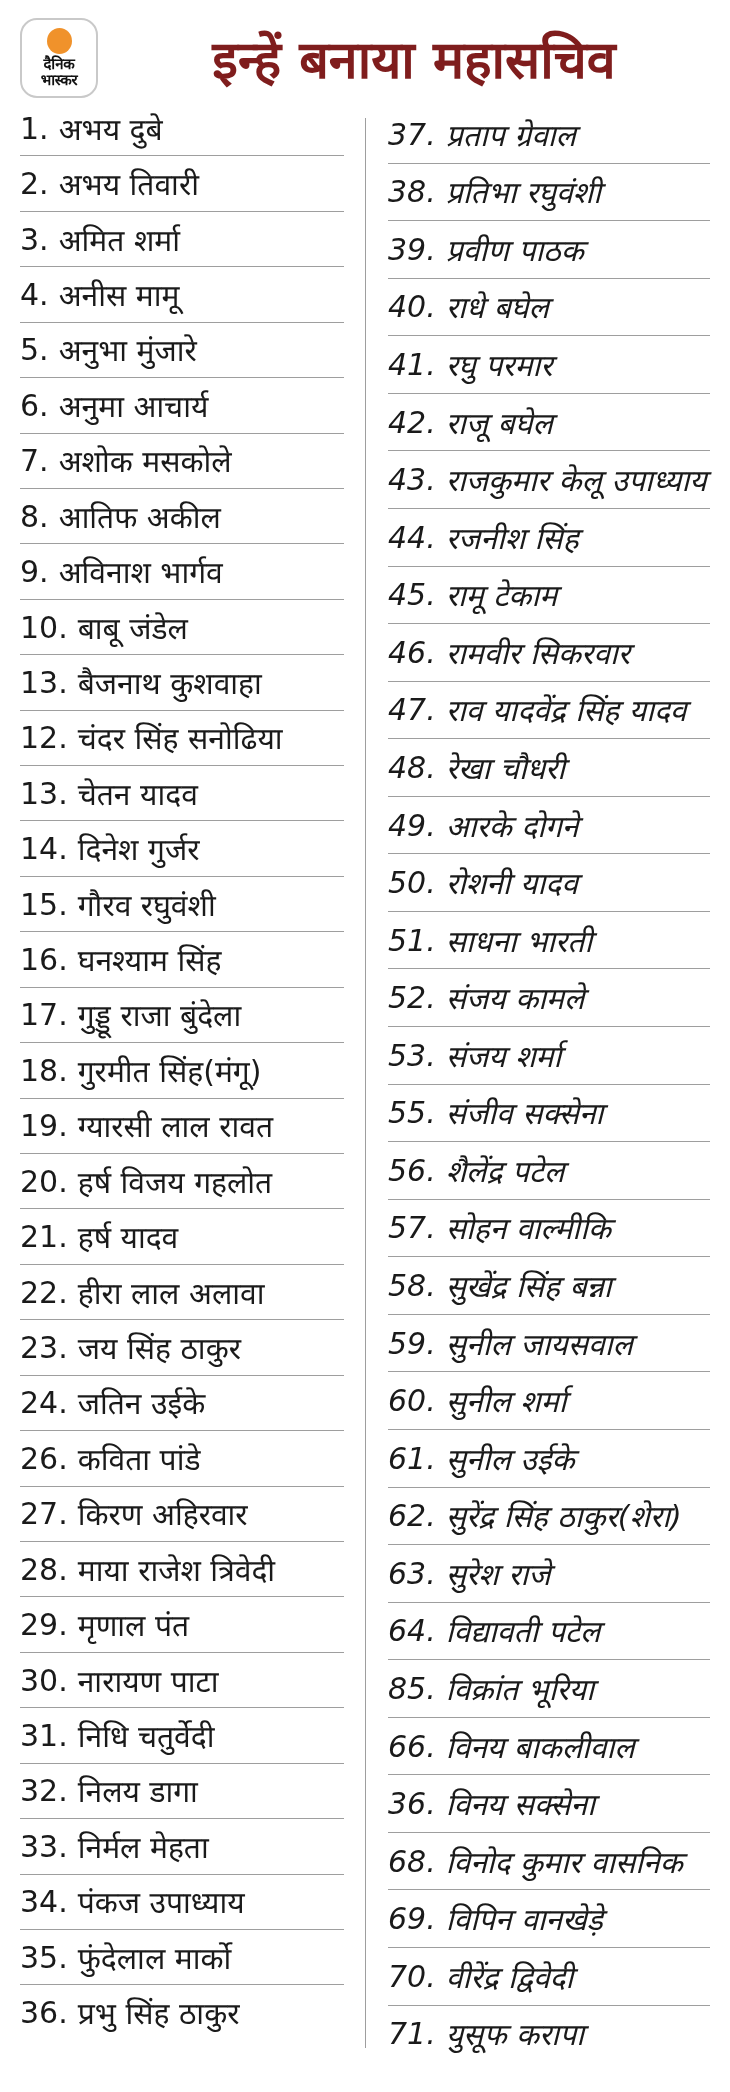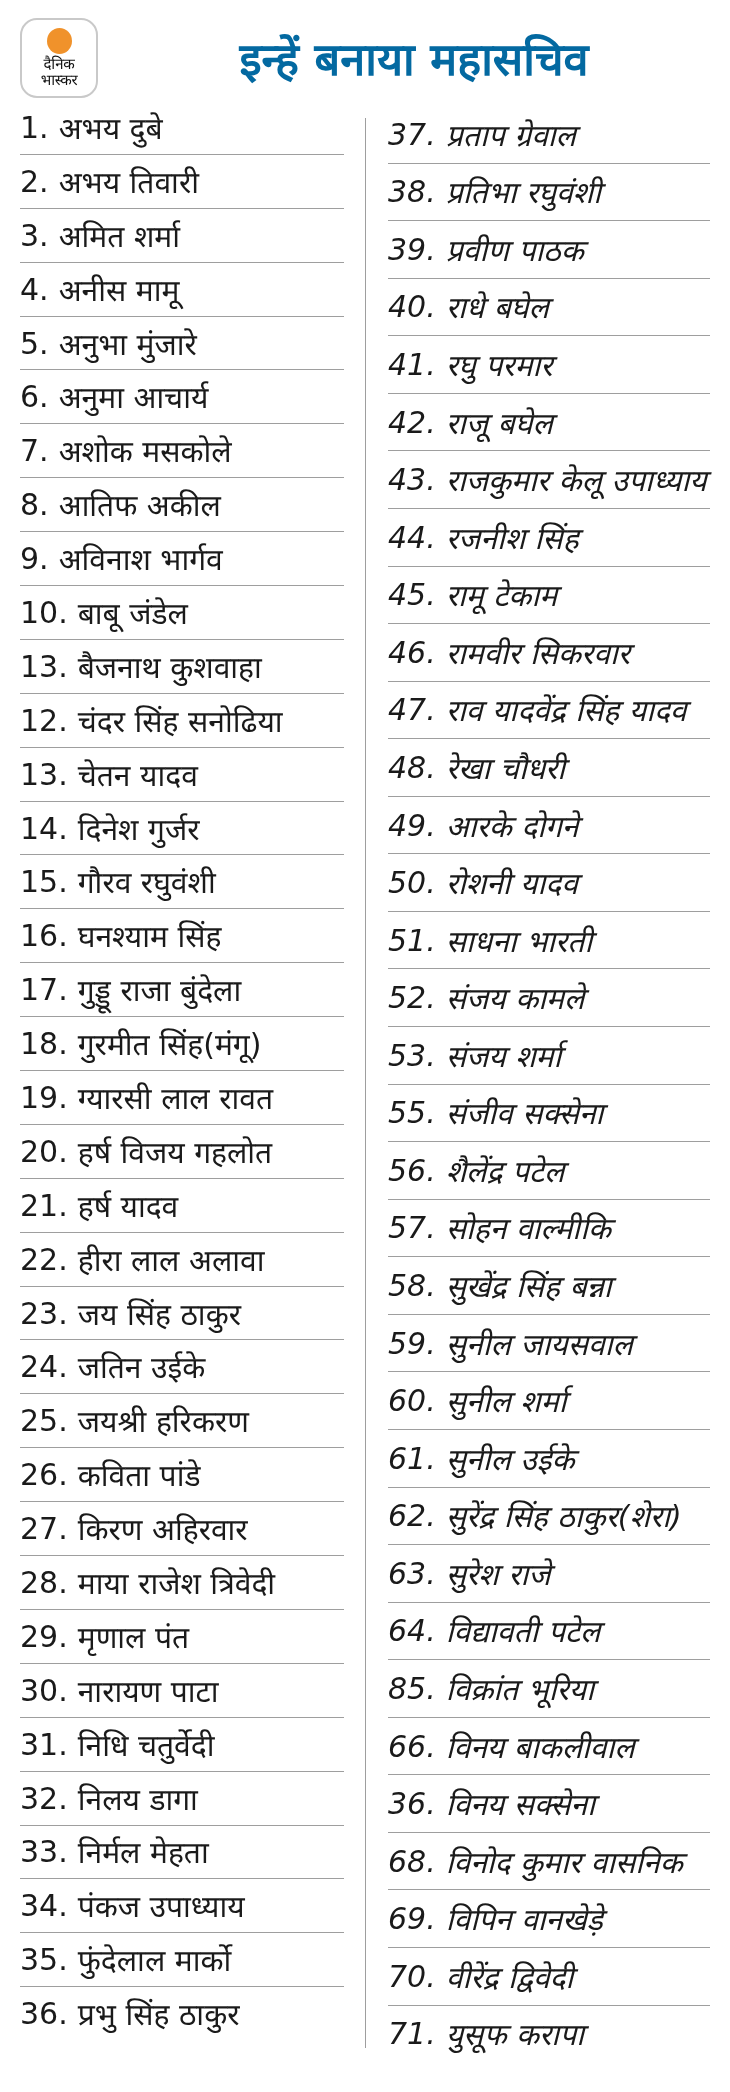--- a/index.html
+++ b/index.html
@@ -31,27 +31,27 @@
     border:2px solid var(--logo-border);
     border-radius:17px;
     display:flex;flex-direction:column;align-items:center;justify-content:center;
   }
   .logo .sun{
     width:25px;height:26px;border-radius:50%;
     background:var(--accent);
     margin-bottom:2px;
   }
   .logo .logo-line{
-    font-size:15px;font-weight:400;line-height:1.08;color:#111;
+    font-size:15px;font-weight:700;line-height:1.08;color:#111;
     letter-spacing:-0.3px;white-space:nowrap;
   }
   .title{
     position:absolute;left:98px;right:0;top:14px;height:86px;
     display:flex;align-items:center;justify-content:center;
-    font-size:45px;font-weight:700;color:#0369a1;
+    font-size:52px;font-weight:700;color:#7f1d1d;
     white-space:nowrap;
   }
 
   
   .col{
     position:absolute;
     display:flex;flex-direction:column;
   }
   .col-left{left:20px;top:101px;width:324px;height:1939px;}
   .col-right{left:388px;top:106px;width:322px;height:1956px;font-style:italic;}
@@ -175,24 +175,20 @@
       </div>
       <div class="row">
         <span class="item-number">23.</span>
         <span class="item-name">जय सिंह ठाकुर</span>
       </div>
       <div class="row">
         <span class="item-number">24.</span>
         <span class="item-name">जतिन उईके</span>
       </div>
       <div class="row">
-        <span class="item-number">25.</span>
-        <span class="item-name">जयश्री हरिकरण</span>
-      </div>
-      <div class="row">
         <span class="item-number">26.</span>
         <span class="item-name">कविता पांडे</span>
       </div>
       <div class="row">
         <span class="item-number">27.</span>
         <span class="item-name">किरण अहिरवार</span>
       </div>
       <div class="row">
         <span class="item-number">28.</span>
         <span class="item-name">माया राजेश त्रिवेदी</span>

